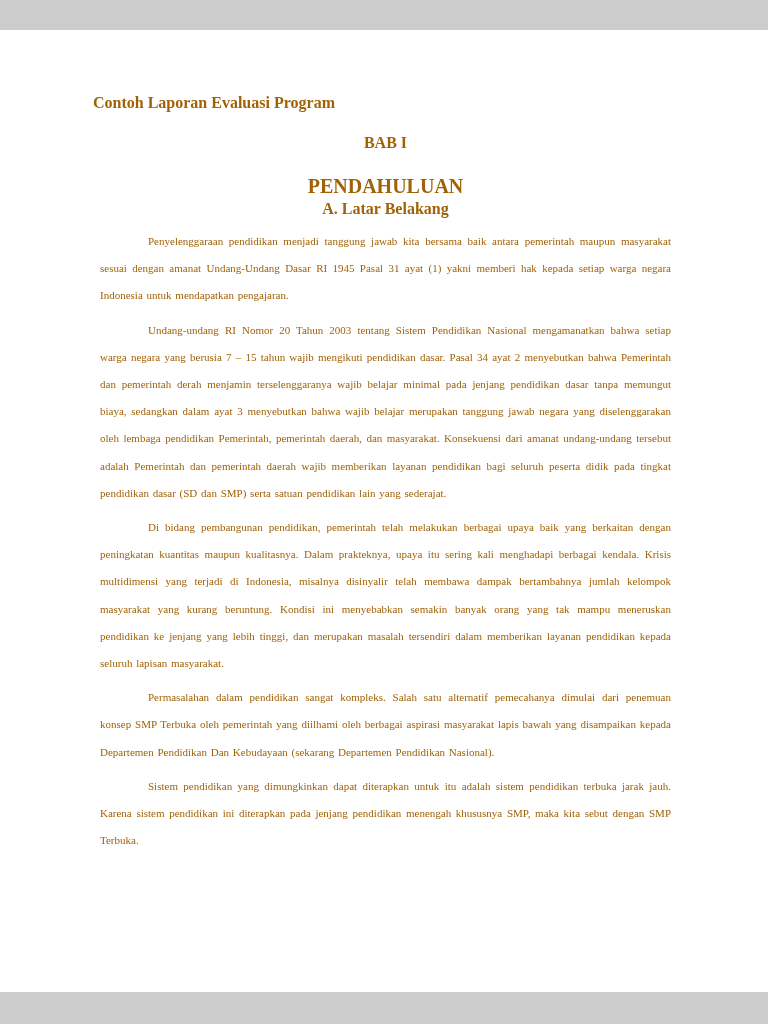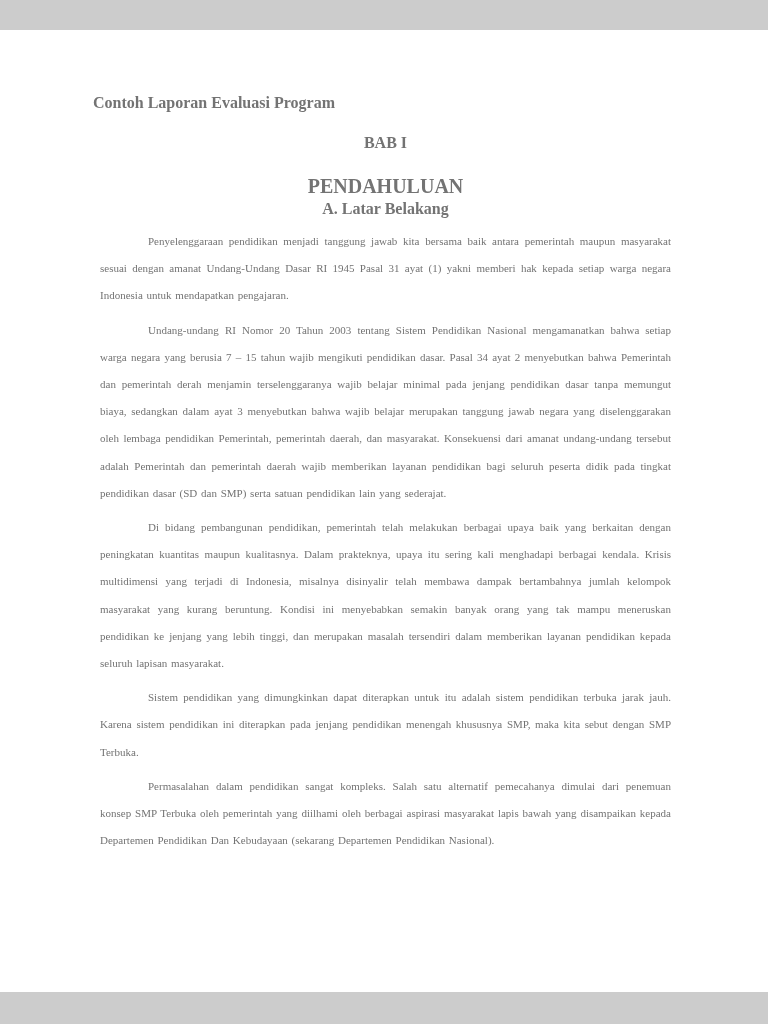--- a/index.html
+++ b/index.html
@@ -8,21 +8,21 @@
     background: #cccccc;
   }
   .viewport {
     position: relative;
     width: 768px;
     height: 1024px;
     margin: 0 auto;
     background: #cccccc;
     overflow: hidden;
     font-family: "Liberation Serif", serif;
-    color: #737373;
+    color: #a16207;
   }
   .page {
     position: absolute;
     top: 30px;
     left: 0;
     right: 0;
     height: 962px;
     background: #ffffff;
     box-sizing: border-box;
     padding: 64px 90px 0 93px;
@@ -71,18 +71,18 @@
     <h2 class="chapter">BAB I</h2>
 
     <h2 class="chapter-subtitle">PENDAHULUAN</h2>
 
     <h3 class="section-heading">A. Latar Belakang</h3>
 
     <div class="body-text">
       <p>Penyelenggaraan pendidikan menjadi tanggung jawab kita bersama baik antara pemerintah maupun masyarakat sesuai dengan amanat Undang-Undang Dasar RI 1945 Pasal 31 ayat (1) yakni memberi hak kepada setiap warga negara Indonesia untuk mendapatkan pengajaran.</p>
       <p>Undang-undang RI Nomor 20 Tahun 2003 tentang Sistem Pendidikan Nasional mengamanatkan bahwa setiap warga negara yang berusia 7 – 15 tahun wajib mengikuti pendidikan dasar. Pasal 34 ayat 2 menyebutkan bahwa Pemerintah dan pemerintah derah menjamin terselenggaranya wajib belajar minimal pada jenjang pendidikan dasar tanpa memungut biaya, sedangkan dalam ayat 3 menyebutkan bahwa wajib belajar merupakan tanggung jawab negara yang diselenggarakan oleh lembaga pendidikan Pemerintah, pemerintah daerah, dan masyarakat. Konsekuensi dari amanat undang-undang tersebut adalah Pemerintah dan pemerintah daerah wajib memberikan layanan pendidikan bagi seluruh peserta didik pada tingkat pendidikan dasar (SD dan SMP) serta satuan pendidikan lain yang sederajat.</p>
       <p>Di bidang pembangunan pendidikan, pemerintah telah melakukan berbagai upaya baik yang berkaitan dengan peningkatan kuantitas maupun kualitasnya. Dalam prakteknya, upaya itu sering kali menghadapi berbagai kendala. Krisis multidimensi yang terjadi di Indonesia, misalnya disinyalir telah membawa dampak bertambahnya jumlah kelompok masyarakat yang kurang beruntung. Kondisi ini menyebabkan semakin banyak orang yang tak mampu meneruskan pendidikan ke jenjang yang lebih tinggi, dan merupakan masalah tersendiri dalam memberikan layanan pendidikan kepada seluruh lapisan masyarakat.</p>
+      <p>Permasalahan dalam pendidikan sangat kompleks. Salah satu alternatif pemecahanya dimulai dari penemuan konsep SMP Terbuka oleh pemerintah yang diilhami oleh berbagai aspirasi masyarakat lapis bawah yang disampaikan kepada Departemen Pendidikan Dan Kebudayaan (sekarang Departemen Pendidikan Nasional).</p>
       <p>Sistem pendidikan yang dimungkinkan dapat diterapkan untuk itu adalah sistem pendidikan terbuka jarak jauh. Karena sistem pendidikan ini diterapkan pada jenjang pendidikan menengah khususnya SMP, maka kita sebut dengan SMP Terbuka.</p>
-      <p>Permasalahan dalam pendidikan sangat kompleks. Salah satu alternatif pemecahanya dimulai dari penemuan konsep SMP Terbuka oleh pemerintah yang diilhami oleh berbagai aspirasi masyarakat lapis bawah yang disampaikan kepada Departemen Pendidikan Dan Kebudayaan (sekarang Departemen Pendidikan Nasional).</p>
     </div>
 
   </div>
 </div>
 
 </body></html>

